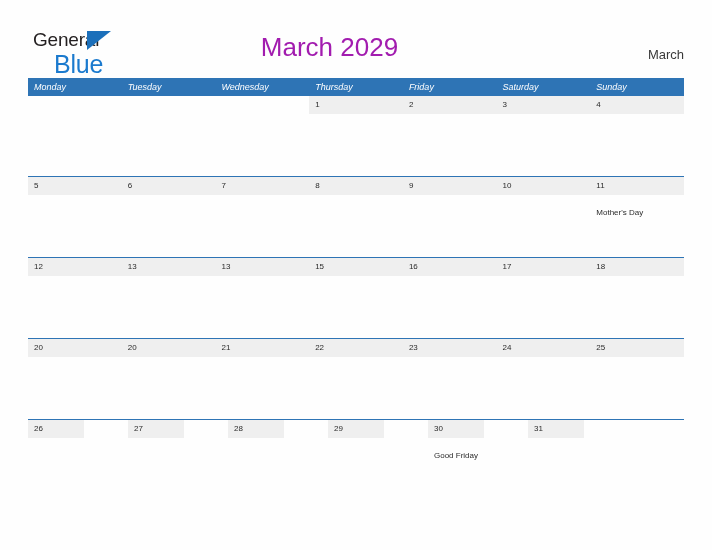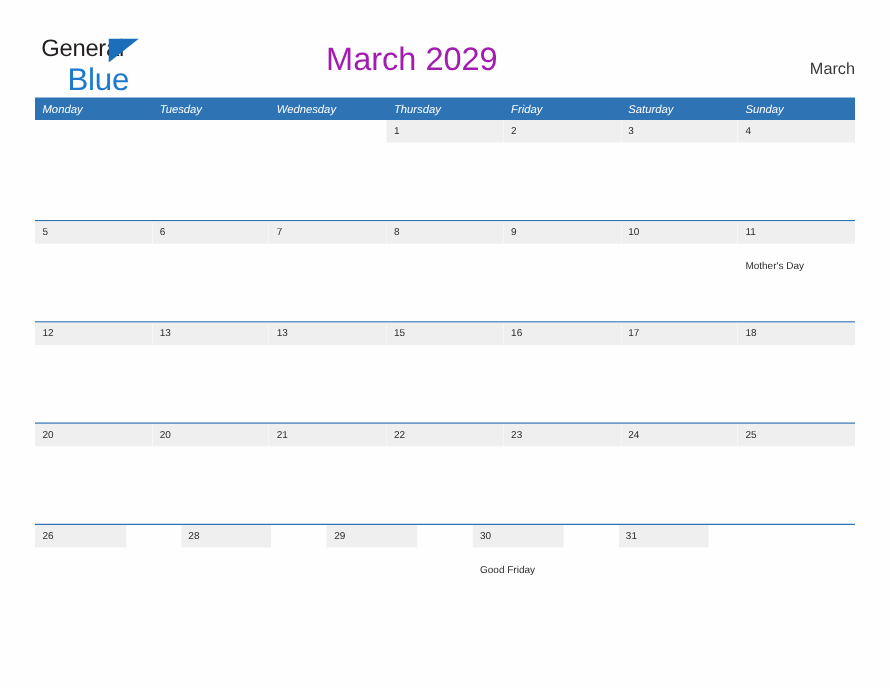--- a/index.html
+++ b/index.html
@@ -358,20 +358,25 @@
           </div>
         </div>
         <div class="week last">
           <div class="day">
             <div class="day-band">
               <span class="day-num">26</span>
             </div>
           </div>
           <div class="day">
             <div class="day-band">
+              <span class="day-num">27</span>
+            </div>
+          </div>
+          <div class="day">
+            <div class="day-band">
               <span class="day-num">28</span>
             </div>
           </div>
           <div class="day">
             <div class="day-band">
               <span class="day-num">29</span>
             </div>
           </div>
           <div class="day">
             <div class="day-band">

